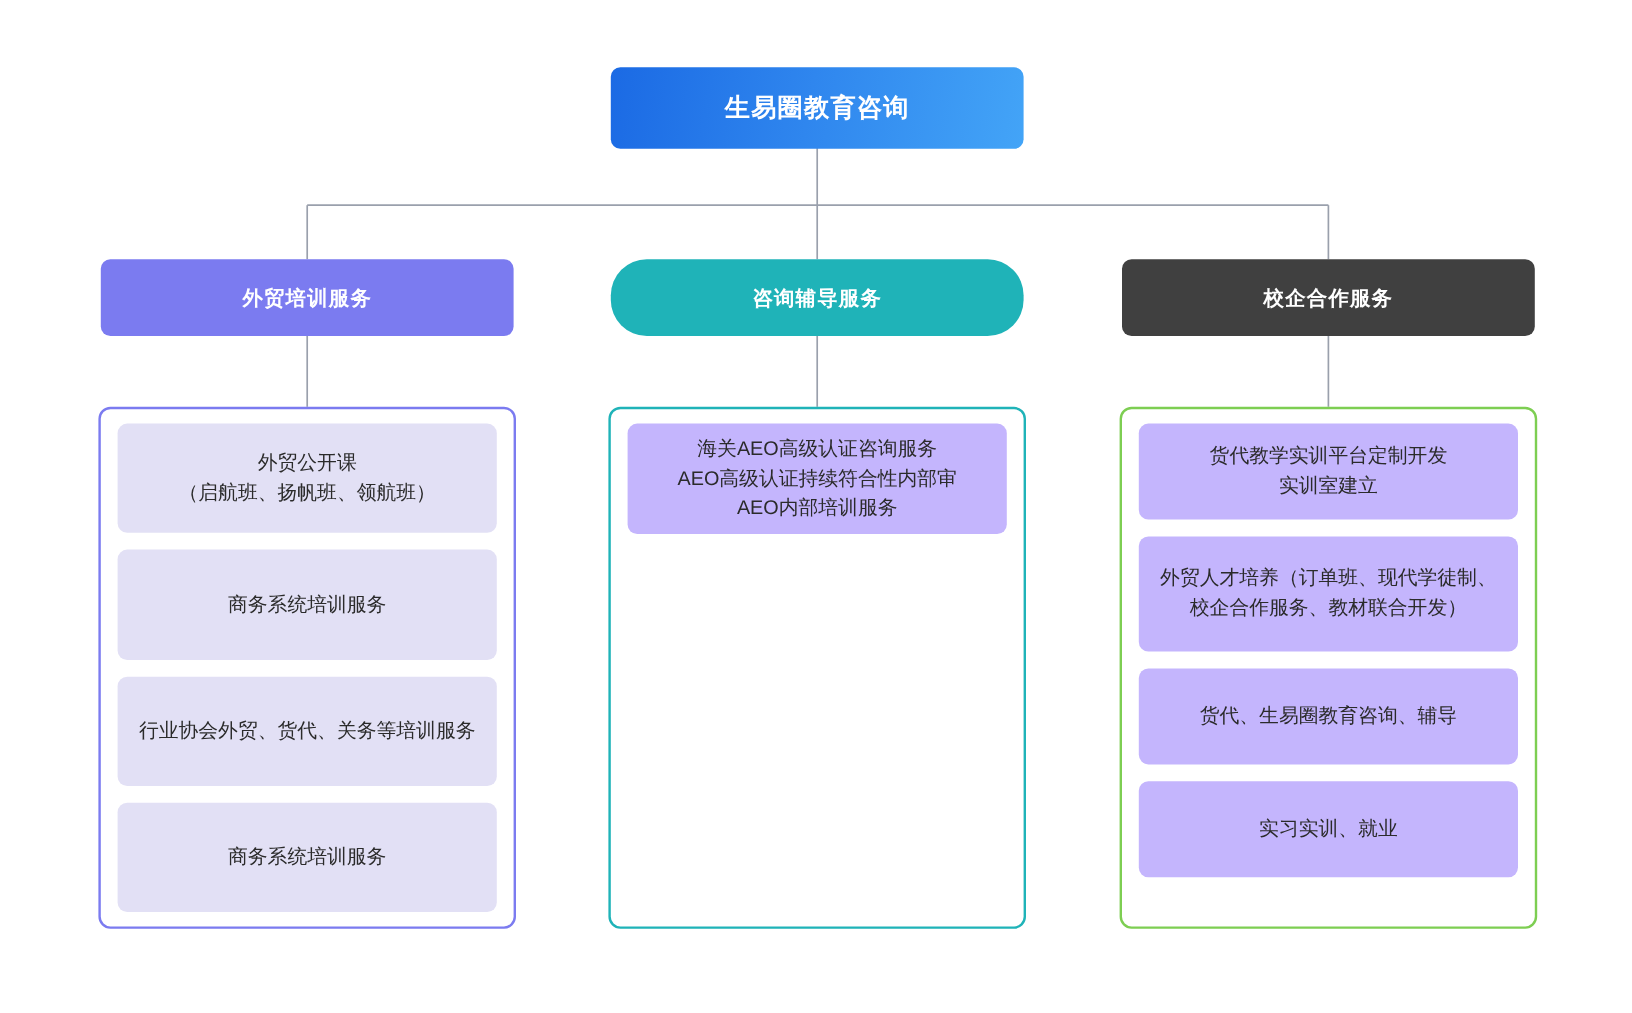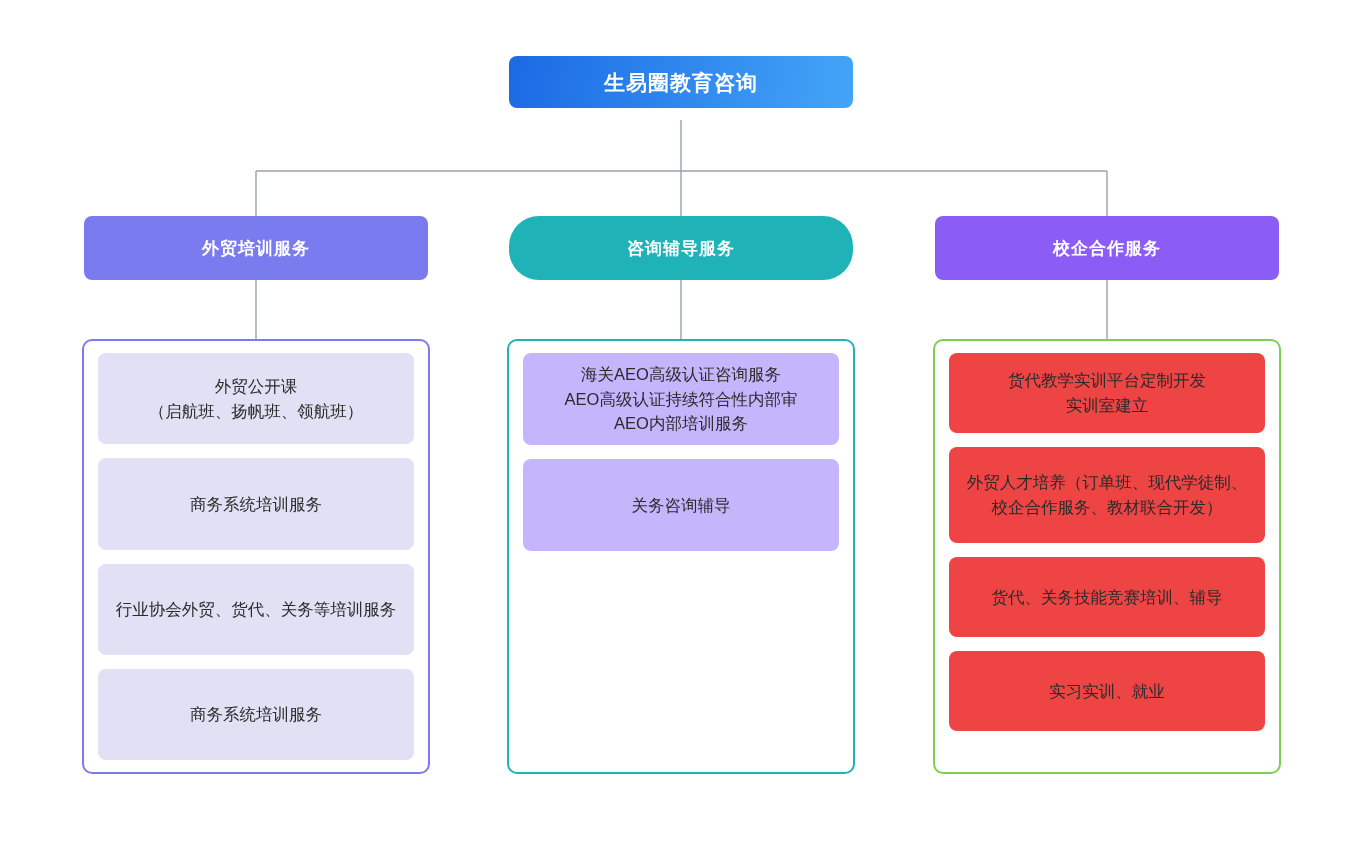--- a/index.html
+++ b/index.html
@@ -32,21 +32,21 @@
     height: 844px;
     pointer-events: none;
   }
 
   
   .root-node {
     position: absolute;
     left: 509px;
     top: 56px;
     width: 344px;
-    height: 52px;
+    height: 68px;
     border-radius: 8px;
     background: linear-gradient(100deg, #1B6AE4 0%, #2F86EE 48%, #43A4F7 100%);
     display: flex;
     align-items: center;
     justify-content: center;
     box-sizing: border-box;
   }
   .root-node .node-title {
     color: #ffffff;
     font-size: 21px;
@@ -77,21 +77,21 @@
   .branch-header .header-title {
     color: #ffffff;
     font-size: 17px;
     font-weight: bold;
     letter-spacing: 1px;
     line-height: 1;
   }
 
   .branch-1 .branch-header { background: #7B7BF0; }
   .branch-2 .branch-header { background: #1FB3B8; border-radius: 30px; }
-  .branch-3 .branch-header { background: #8b5cf6; }
+  .branch-3 .branch-header { background: #404040; }
 
   
   .items-box {
     position: absolute;
     top: 123px;
     left: -2px;
     width: 348px;
     height: 435px;
     border-radius: 10px;
     border: 2px solid #cccccc;
@@ -117,21 +117,21 @@
     margin-bottom: 14px;
     color: #2b2b2b;
     font-size: 16.5px;
     line-height: 1.5;
     white-space: pre-line;
   }
   .item-card:last-child { margin-bottom: 0; }
 
   .branch-1 .item-card { background: #e2e0f5; }
   .branch-2 .item-card { background: #c4b5fd; }
-  .branch-3 .item-card { background: #ef4444; text-align: center; }
+  .branch-3 .item-card { background: #c4b5fd; text-align: center; }
 
   
   .branch-1 .item-card { height: 92px; }
   .branch-2 .item-card { height: 92px; }
 
   .branch-3 .item-card { height: 80px; }
   .branch-3 .item-card.tall { height: 96px; }
 </style>
 </head>
 <body>
@@ -171,30 +171,29 @@
   </div>
 
   <div class="branch branch-2">
     <div class="branch-header">
       <span class="header-title">咨询辅导服务</span>
     </div>
     <div class="items-box">
       <div class="item-card">海关AEO高级认证咨询服务
 AEO高级认证持续符合性内部审
 AEO内部培训服务</div>
-      <div class="item-card">关务咨询辅导</div>
     </div>
   </div>
 
   <div class="branch branch-3">
     <div class="branch-header">
       <span class="header-title">校企合作服务</span>
     </div>
     <div class="items-box">
       <div class="item-card">货代教学实训平台定制开发
 实训室建立</div>
       <div class="item-card tall">外贸人才培养（订单班、现代学徒制、校企合作服务、教材联合开发）</div>
-      <div class="item-card">货代、关务技能竞赛培训、辅导</div>
+      <div class="item-card">货代、生易圈教育咨询、辅导</div>
       <div class="item-card">实习实训、就业</div>
     </div>
   </div>
 
 </div>
 
 </body></html>

